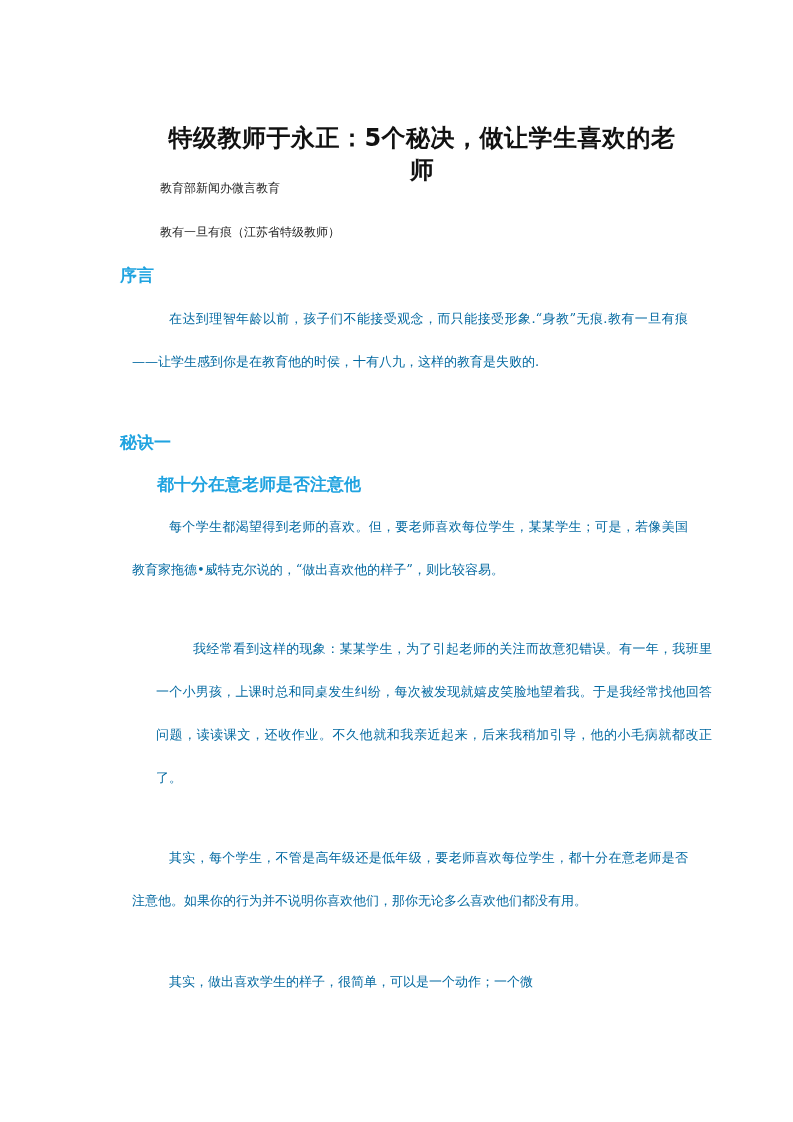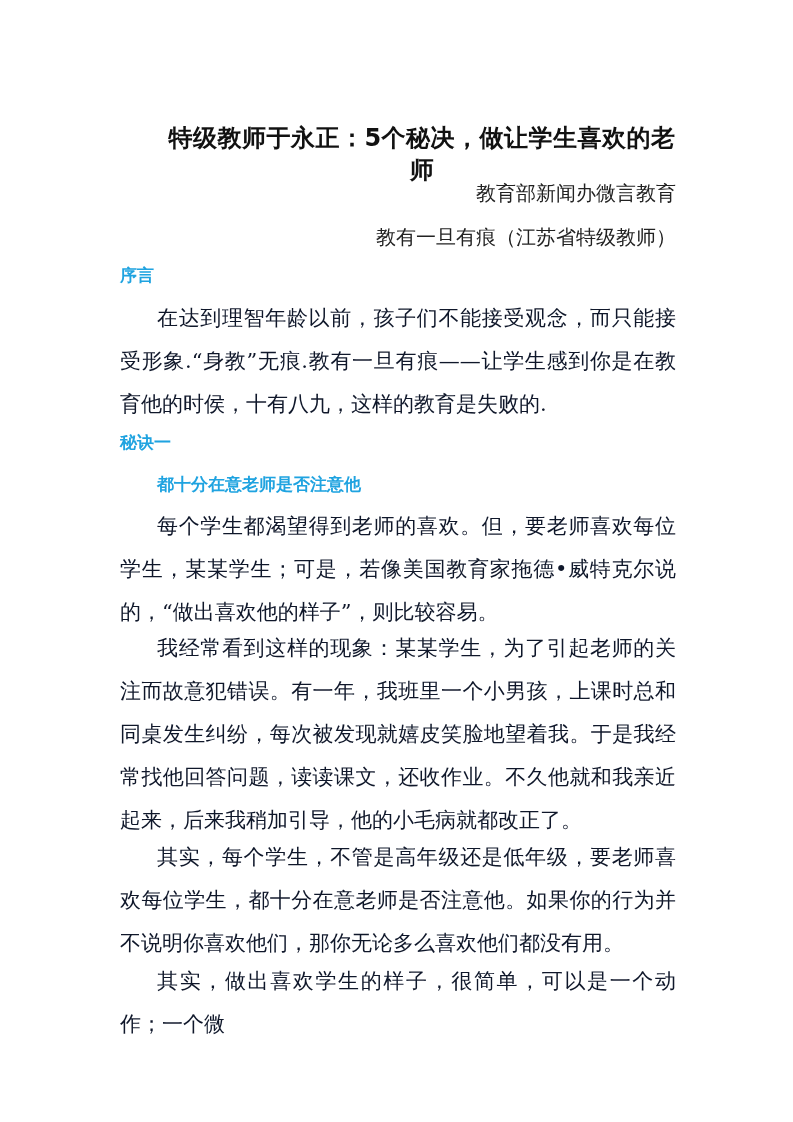--- a/index.html
+++ b/index.html
@@ -2,39 +2,39 @@
 <html><head>
 <meta charset="utf-8">
 <style>
   html, body { margin: 0; padding: 0; background: #ffffff; }
   body { width: 793px; height: 1122px; position: relative; overflow: hidden;
          font-family: "DejaVu Serif", "Liberation Serif", serif; color: #1a1a1a; }
   .page { position: absolute; left: 120px; top: 0; width: 556px; }
   .title { position: absolute; left: 0; width: 100%; top: 122px; text-align: center;
            font-family: "DejaVu Sans", "Liberation Sans", sans-serif; font-weight: bold;
            font-size: 24px; letter-spacing: 0.5px; color: #111; padding-left: 48px; box-sizing: border-box; }
-  .meta { position: absolute; left: 0; width: 100%; text-align: right; font-size: 20px; color: #222; padding-left: 40px; box-sizing: border-box;}
+  .meta { position: absolute; left: 0; width: 100%; text-align: left; font-size: 12px; color: #222; padding-left: 40px; box-sizing: border-box;}
   .source { top: 180px; }
   .author { top: 224px; }
   .h { position: absolute; left: 0; color: #1fa3e0; font-weight: bold;
        font-family: "DejaVu Sans", "Liberation Sans", sans-serif; font-size: 17px; }
   .h.sub { left: 37px; }
-  .para { position: absolute; left: 0; width: 556px; font-size: 21px; line-height: 43px;
-          text-indent: 37px; text-align: justify; color: #0f172a; }
+  .para { position: absolute; left: 12px; width: 556px; font-size: 13px; line-height: 43px;
+          text-indent: 37px; text-align: justify; color: #0369a1; }
 </style>
 </head>
 <body>
 
 <div class="page">
   <div class="title">特级教师于永正：5个秘决，做让学生喜欢的老师</div>
   <div class="meta source">教育部新闻办微言教育</div>
   <div class="meta author">教有一旦有痕（江苏省特级教师）</div>
 
   <div class="h" style="top:264px;">序言</div>
   <div class="para" style="top:297px;">在达到理智年龄以前，孩子们不能接受观念，而只能接受形象.“身教”无痕.教有一旦有痕——让学生感到你是在教育他的时侯，十有八九，这样的教育是失败的.</div>
 
   <div class="h" style="top:431px;">秘诀一</div>
   <div class="h sub" style="top:473px;">都十分在意老师是否注意他</div>
   <div class="para" style="top:505px;">每个学生都渴望得到老师的喜欢。但，要老师喜欢每位学生，某某学生；可是，若像美国教育家拖德•威特克尔说的，“做出喜欢他的样子”，则比较容易。</div>
-  <div class="para" style="top:627px;">我经常看到这样的现象：某某学生，为了引起老师的关注而故意犯错误。有一年，我班里一个小男孩，上课时总和同桌发生纠纷，每次被发现就嬉皮笑脸地望着我。于是我经常找他回答问题，读读课文，还收作业。不久他就和我亲近起来，后来我稍加引导，他的小毛病就都改正了。</div>
+  <div class="para" style="top:627px;margin-left:24px;">我经常看到这样的现象：某某学生，为了引起老师的关注而故意犯错误。有一年，我班里一个小男孩，上课时总和同桌发生纠纷，每次被发现就嬉皮笑脸地望着我。于是我经常找他回答问题，读读课文，还收作业。不久他就和我亲近起来，后来我稍加引导，他的小毛病就都改正了。</div>
   <div class="para" style="top:836px;">其实，每个学生，不管是高年级还是低年级，要老师喜欢每位学生，都十分在意老师是否注意他。如果你的行为并不说明你喜欢他们，那你无论多么喜欢他们都没有用。</div>
   <div class="para" style="top:960px;">其实，做出喜欢学生的样子，很简单，可以是一个动作；一个微</div>
 </div>
 
 </body></html>

